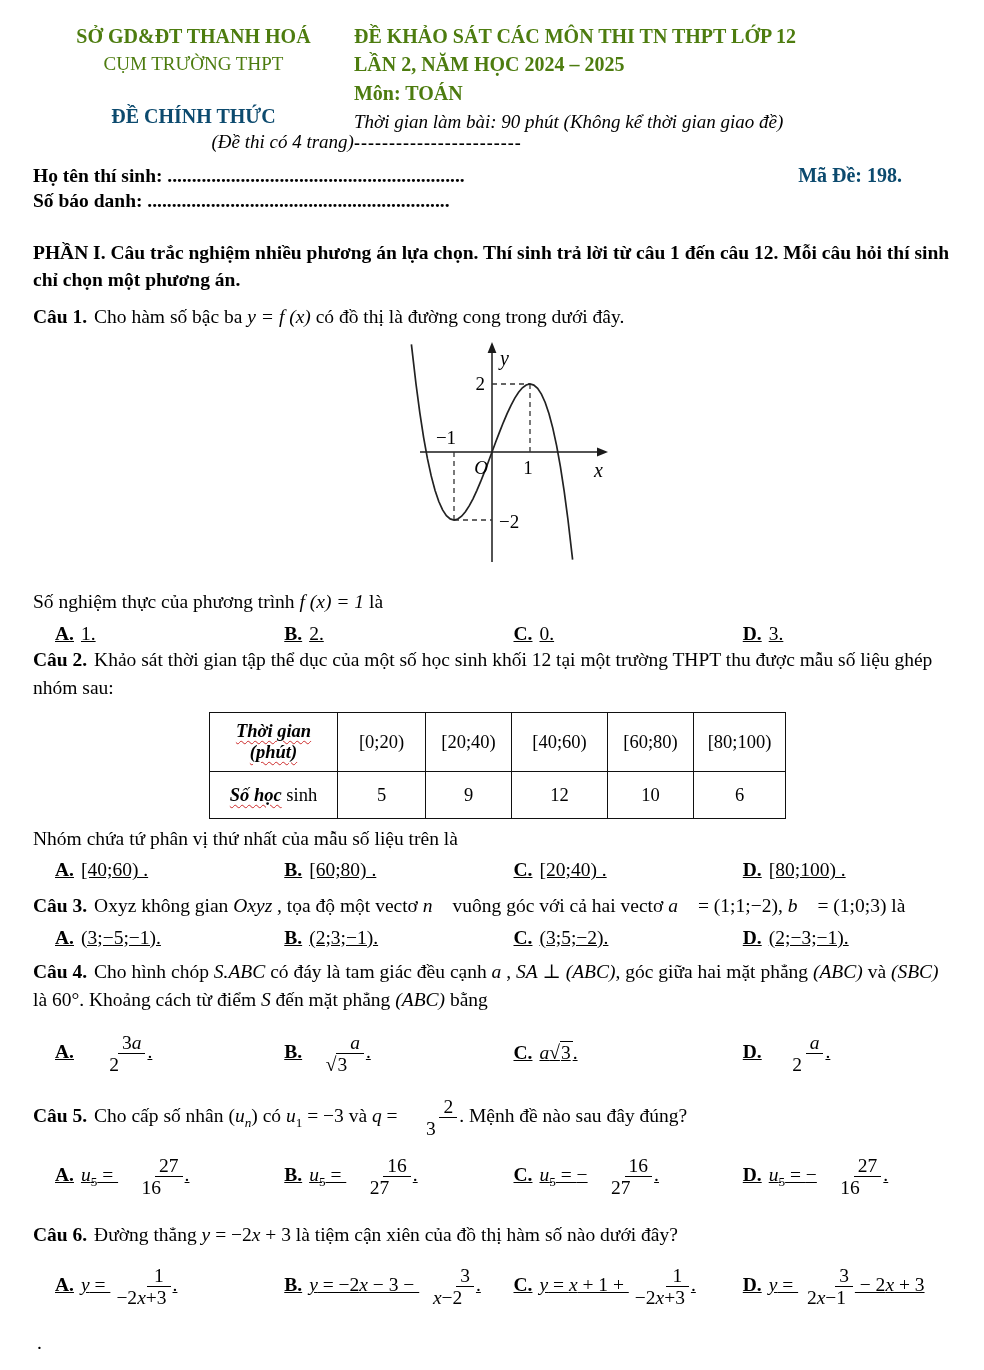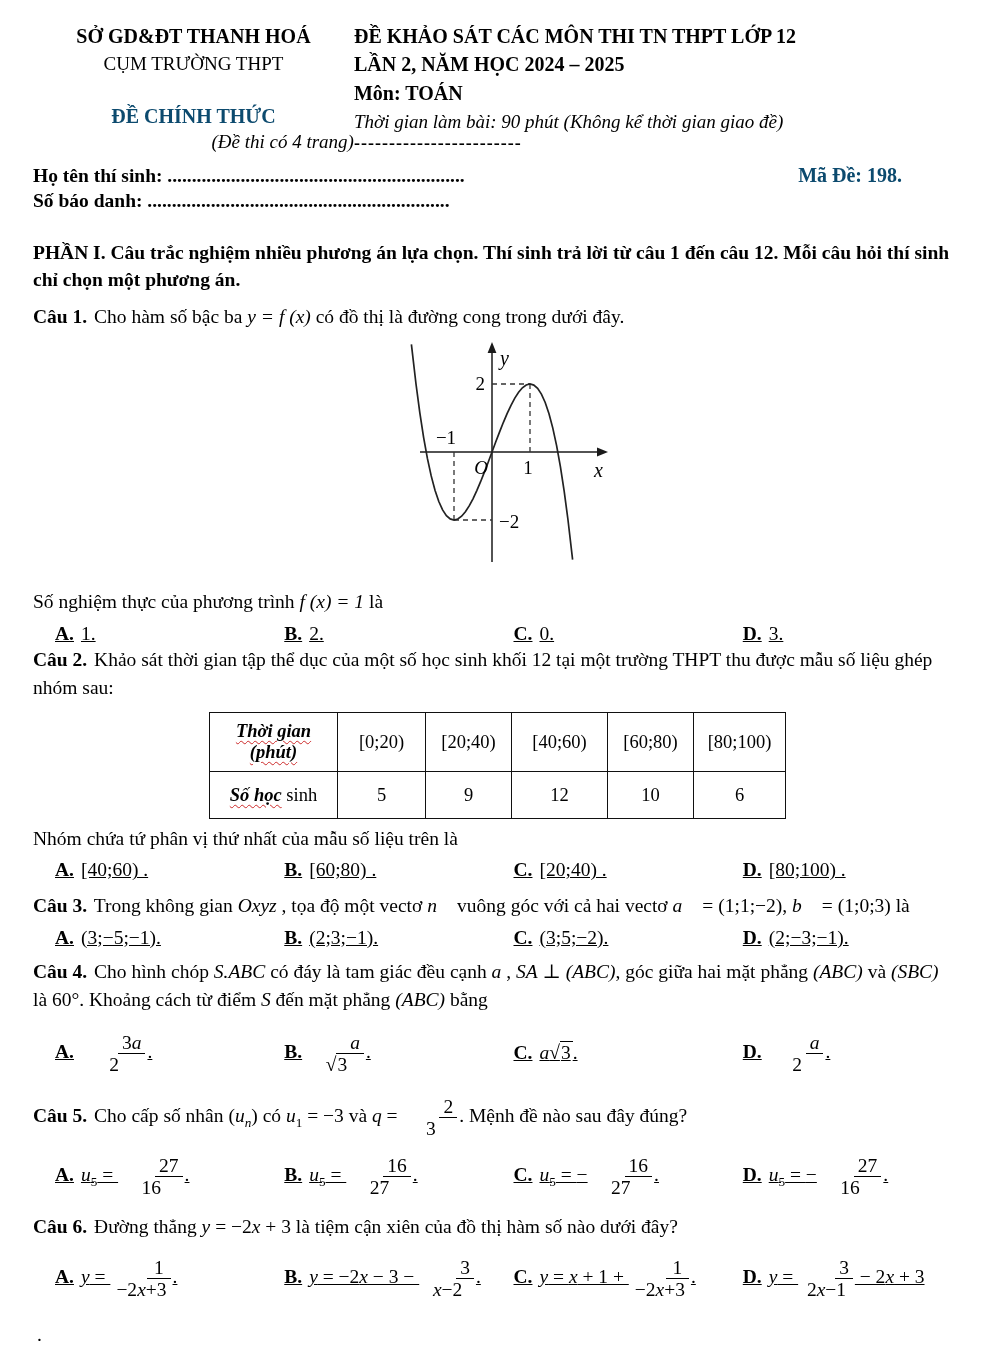--- a/index.html
+++ b/index.html
@@ -2,21 +2,21 @@
 <html><head>
 <meta charset="utf-8">
 <style>
   html,body{margin:0;padding:0;background:#fff;}
   .page{
     width:984px;height:1370px;background:#fff;position:relative;
     font-family:"Liberation Serif","DejaVu Serif",serif;color:#000;
     overflow:hidden;
   }
   .content{padding:22px 34px 0 33px;}
-  .blue{color:#000000;}
+  .blue{color:#4d7c0f;}
   .red{color:#0c4a6e;}
   .i{font-style:italic;}
   
   .hdr{display:flex;}
   .hdr-left{width:35%;text-align:center;}
   .hdr-right{width:65%;text-align:left;}
   .hdr-left .l1{font-size:20px;font-weight:bold;line-height:1.45;}
   .hdr-left .l2{font-size:19px;line-height:1.4;}
   .official{margin-top:27px;font-size:20px;font-weight:bold;}
   .pages-note{font-style:italic;font-size:19px;margin-top:3px;text-align:right;}
@@ -168,21 +168,21 @@
 
     <p class="q" style="margin-top:6px;">Nhóm chứa tứ phân vị thứ nhất của mẫu số liệu trên là</p>
     <div class="opts">
       <span class="opt"><span class="lbl">A.</span><span>[40;60) .</span></span>
       <span class="opt"><span class="lbl">B.</span><span>[60;80) .</span></span>
       <span class="opt"><span class="lbl">C.</span><span>[20;40) .</span></span>
       <span class="opt"><span class="lbl">D.</span><span>[80;100) .</span></span>
     </div>
 
     <p class="q" style="margin-top:11px;">
-      <b>Câu 3.</b><span> Trong không gian </span><span class="i">Oxyz</span><span> , tọa độ một vectơ </span><span class="i">n⃗</span><span> vuông góc với cả hai vectơ </span><span class="i">a⃗</span><span> = (1;1;−2), </span><span class="i">b⃗</span><span> = (1;0;3)</span><span> là</span>
+      <b>Câu 3.</b><span> Oxyz không gian </span><span class="i">Oxyz</span><span> , tọa độ một vectơ </span><span class="i">n⃗</span><span> vuông góc với cả hai vectơ </span><span class="i">a⃗</span><span> = (1;1;−2), </span><span class="i">b⃗</span><span> = (1;0;3)</span><span> là</span>
     </p>
     <div class="opts">
       <span class="opt"><span class="lbl">A.</span><span>(3;−5;−1).</span></span>
       <span class="opt"><span class="lbl">B.</span><span>(2;3;−1).</span></span>
       <span class="opt"><span class="lbl">C.</span><span>(3;5;−2).</span></span>
       <span class="opt"><span class="lbl">D.</span><span>(2;−3;−1).</span></span>
     </div>
 
     <p class="q" style="margin-top:9px;">
       <b>Câu 4.</b><span> Cho hình chóp </span><span class="i">S.ABC</span><span> có đáy là tam giác đều cạnh </span><span class="i">a</span><span> , </span><span class="i">SA</span><span> ⊥ </span><span class="i">(ABC)</span><span>, góc giữa hai mặt phẳng </span><span class="i">(ABC)</span><span> và </span><span class="i">(SBC)</span><span> là 60°. Khoảng cách từ điểm </span><span class="i">S</span><span> đến mặt phẳng </span><span class="i">(ABC)</span><span> bằng</span>
@@ -229,21 +229,21 @@
       <span class="opt"><span class="lbl">C.</span><span class="i">u</span><sub>5</sub><span> = </span><span>−</span><span class="frac">
             <span class="num">16</span>
             <span class="den">27</span>
           </span><span>.</span></span>
       <span class="opt"><span class="lbl">D.</span><span class="i">u</span><sub>5</sub><span> = </span><span>−</span><span class="frac">
             <span class="num">27</span>
             <span class="den">16</span>
           </span><span>.</span></span>
     </div>
 
-    <p class="q" style="margin-top:8px;">
+    <p class="q" style="margin-top:16px;">
       <b>Câu 6.</b><span> Đường thẳng </span><span class="i">y</span><span> = −2</span><span class="i">x</span><span> + 3</span><span> là tiệm cận xiên của đồ thị hàm số nào dưới đây?</span>
     </p>
     <div class="opts opts-tall" style="margin-top:8px;">
       <span class="opt">
         <span class="lbl">A.</span><span class="i">y</span><span> = </span><span class="frac">
             <span class="num">1</span>
             <span class="den"><span>−2</span><span class="i">x</span><span>+3</span></span>
           </span><span>.</span>
       </span>
       <span class="opt">

